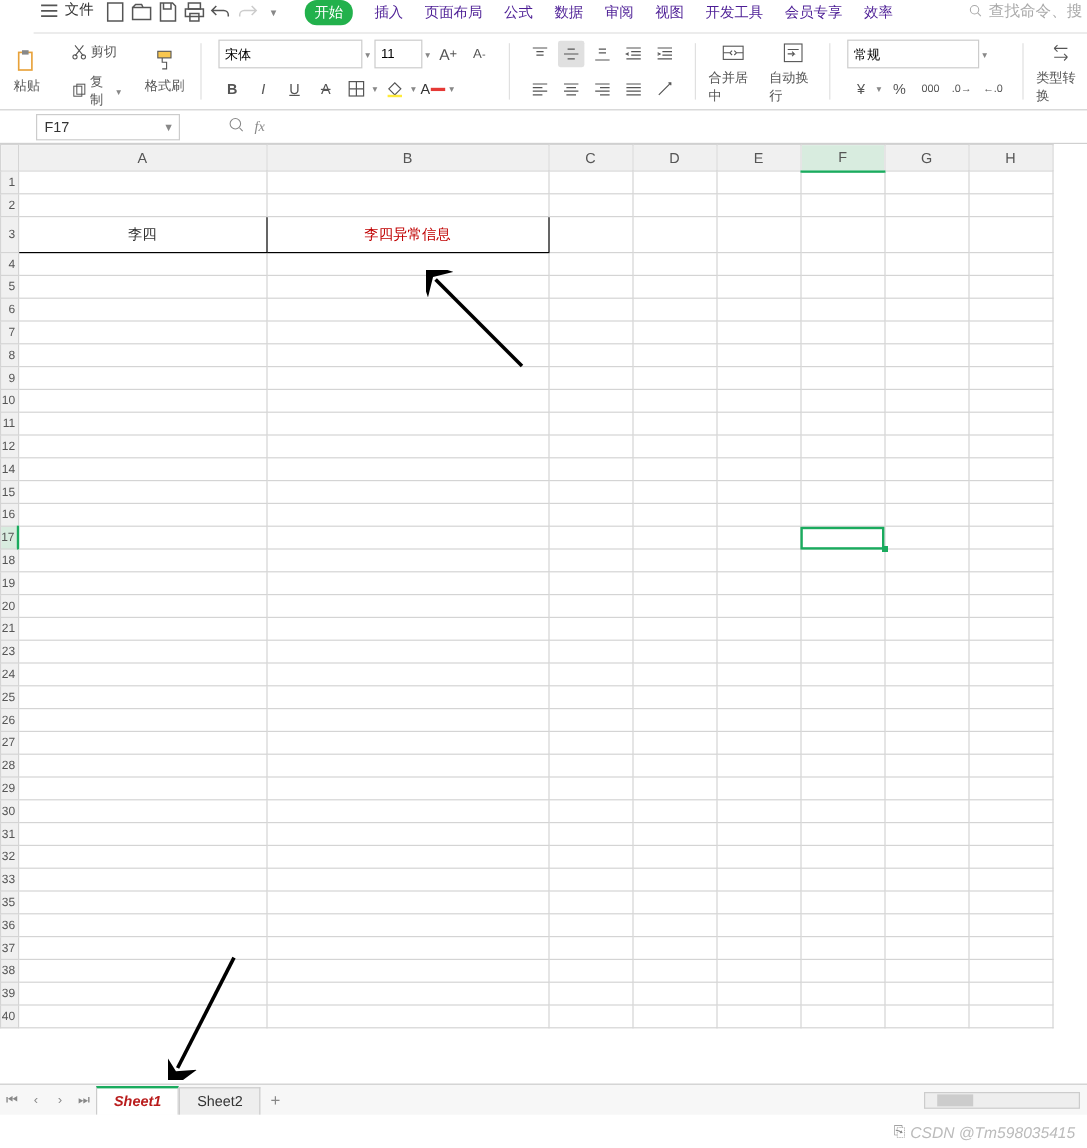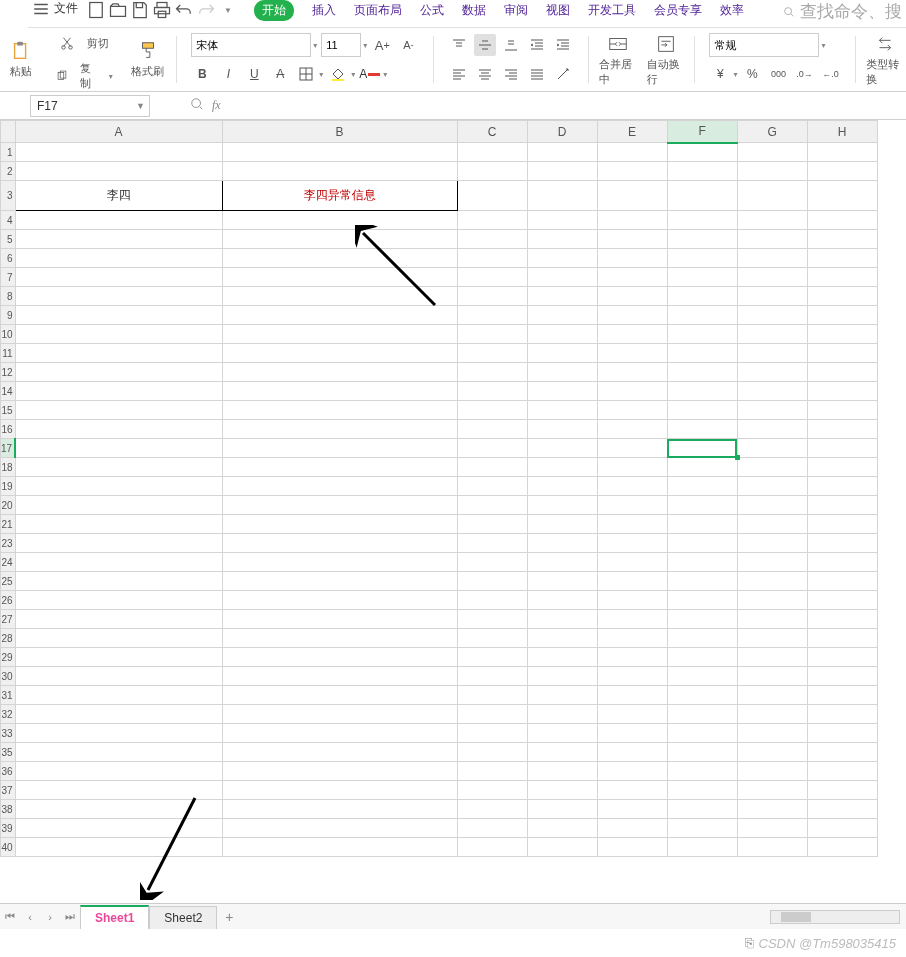--- a/index.html
+++ b/index.html
@@ -6,31 +6,31 @@
 body { width: 906px; height: 957px; background: #fff; overflow: hidden; position: relative; font-size: 12px; color: #333; }
 
 
 .menubar { height: 28px; display: flex; align-items: flex-start; padding: 0 4px; border-bottom: 1px solid #e0e0e0; gap: 2px; margin-left: 28px; }
 .menubar .menu-icon { width: 18px; height: 18px; display: flex; align-items: center; justify-content: center; cursor: pointer; }
 .menubar .file-label { font-size: 12px; margin: 0 6px 0 2px; cursor: pointer; }
 .menubar .qat-icon { width: 20px; height: 20px; display: flex; align-items: center; justify-content: center; cursor: pointer; color: #555; }
 .menubar .tabs { display: flex; align-items: center; gap: 18px; margin-left: 14px; }
 .menubar .tab { font-size: 12px; cursor: pointer; color: #4c1d95; }
 .menubar .tab.active { background: #22b14c; color: #fff; padding: 2px 8px; border-radius: 10px; }
-.menubar .search { margin-left: auto; display: flex; align-items: center; gap: 4px; color: #aaa; font-size: 17px; }
+.menubar .search { margin-left: auto; display: flex; align-items: center; gap: 4px; color: #aaa; font-size: 13px; }
 .menubar .search svg { width: 14px; height: 14px; }
 
 
 .ribbon { height: 64px; display: flex; align-items: stretch; border-bottom: 1px solid #d0d0d0; padding: 4px 2px; gap: 10px; }
 .ribbon .group { display: flex; flex-direction: column; justify-content: space-between; padding: 0 4px; }
 .ribbon .group-row { display: flex; align-items: center; gap: 4px; height: 26px; }
 .ribbon .vsep { width: 1px; background: #e0e0e0; margin: 4px 0; }
 .ribbon .big-btn { display: flex; flex-direction: column; align-items: center; justify-content: center; gap: 2px; width: 42px; cursor: pointer; font-size: 11px; color: #555; }
 .ribbon .big-btn svg { width: 22px; height: 22px; }
-.ribbon .small-btn { display: flex; align-items: center; gap: 13px; cursor: pointer; font-size: 11px; color: #555; height: 22px; padding: 0 2px; justify-content: center; }
+.ribbon .small-btn { display: flex; align-items: center; gap: 3px; cursor: pointer; font-size: 11px; color: #555; height: 22px; padding: 0 2px; }
 .ribbon .small-btn svg { width: 14px; height: 14px; }
 .ribbon .icon-btn { width: 22px; height: 22px; display: flex; align-items: center; justify-content: center; cursor: pointer; color: #555; }
 .ribbon .icon-btn svg { width: 16px; height: 16px; }
 .ribbon .icon-btn.active { background: #e0e0e0; border-radius: 2px; }
 .ribbon select, .ribbon .combo { height: 22px; border: 1px solid #ccc; font-size: 11px; background: #fff; padding: 11px 4px; cursor: pointer; }
 .ribbon .drop-arrow { font-size: 8px; color: #888; margin-left: -2px; }
 
 
 .fx-row { height: 28px; display: flex; align-items: center; border-bottom: 1px solid #d0d0d0; }
 .fx-row .name-box { width: 120px; height: 22px; border: 1px solid #ccc; margin-left: 30px; display: flex; align-items: center; padding: 0 6px; font-size: 12px; position: relative; }
@@ -60,21 +60,21 @@
 .selected-cell { outline: 2px solid #1aab5e; outline-offset: -2px; position: relative; }
 .selected-cell::after { content: ''; position: absolute; right: -3px; bottom: -3px; width: 5px; height: 5px; background: #1aab5e; }
 
 
 .arrow { position: absolute; pointer-events: none; }
 
 
 .sheet-tabs-row { position: absolute; bottom: 28px; left: 0; right: 0; height: 26px; border-top: 1px solid #ccc; display: flex; align-items: center; background: #f7f7f7; }
 .sheet-tabs-row .nav-btn { width: 20px; height: 24px; display: flex; align-items: center; justify-content: center; cursor: pointer; color: #888; font-size: 11px; }
 .sheet-tabs-row .stab { padding: 4px 14px; border: 1px solid #ccc; border-bottom: none; background: #eee; cursor: pointer; font-size: 12px; margin-top: 1px; }
-.sheet-tabs-row .stab.active { background: #fff; color: #ec4899; font-weight: bold; border-top: 2px solid #1aab5e; }
+.sheet-tabs-row .stab.active { background: #fff; color: #b91c1c; font-weight: bold; border-top: 2px solid #1aab5e; font-style: italic; }
 .sheet-tabs-row .add-tab { width: 24px; text-align: center; cursor: pointer; color: #888; font-size: 14px; }
 .sheet-tabs-row .hscroll { margin-left: auto; width: 130px; height: 14px; background: #eee; border: 1px solid #ccc; margin-right: 6px; position: relative; }
 .sheet-tabs-row .hscroll .thumb { position: absolute; left: 10px; width: 30px; top: 1px; bottom: 1px; background: #ccc; }
 
 
 .status-bar { position: absolute; bottom: 0; left: 0; right: 0; height: 28px; display: flex; align-items: center; justify-content: flex-end; padding: 0 10px; background: #fff; }
 .status-bar .watermark { color: #bbb; font-size: 13px; font-style: italic; }
 .small-icon { width: 18px; height: 18px; display: flex; align-items: center; justify-content: center; color: #888; padding: 0 4px; cursor: pointer; }
 </style>
 </head>

